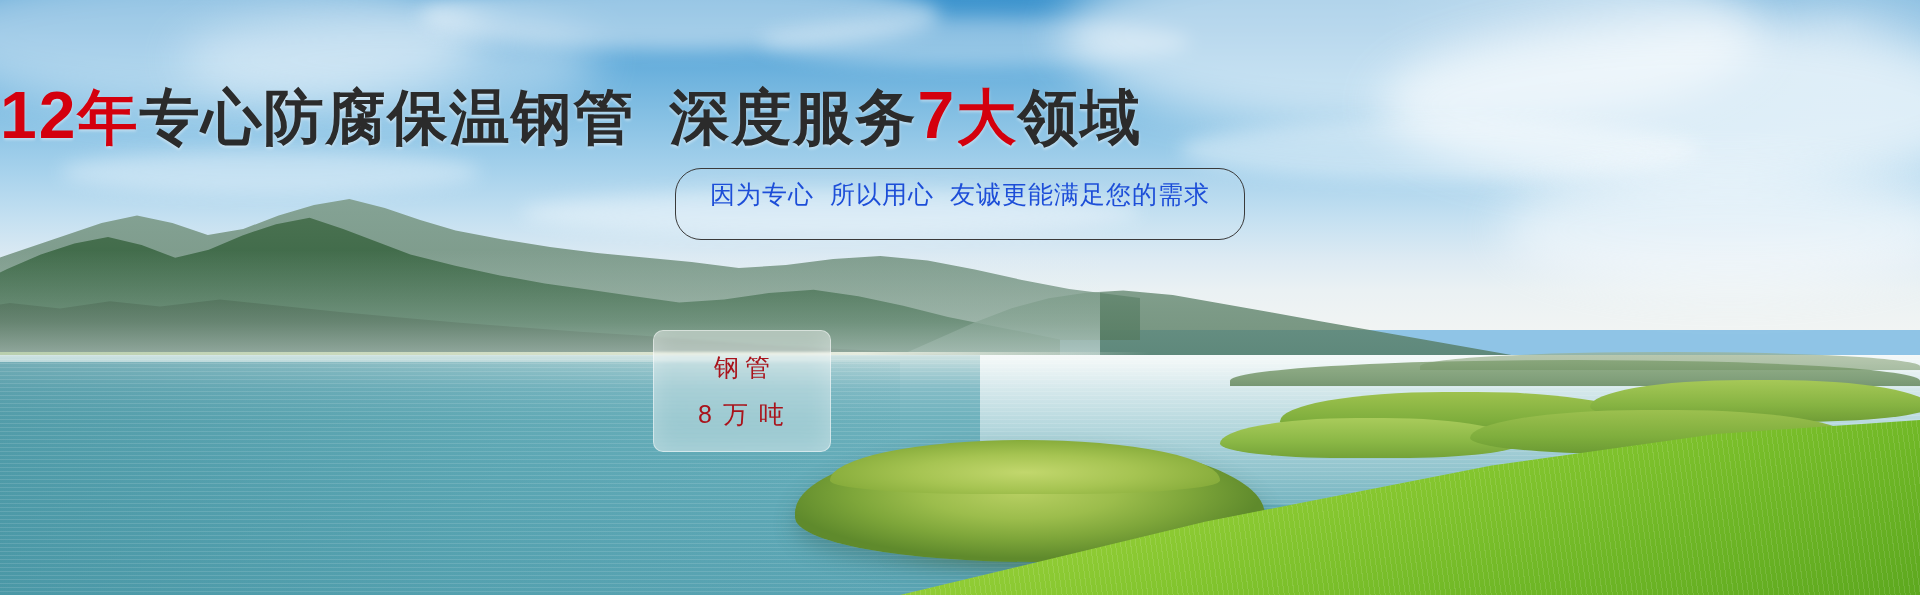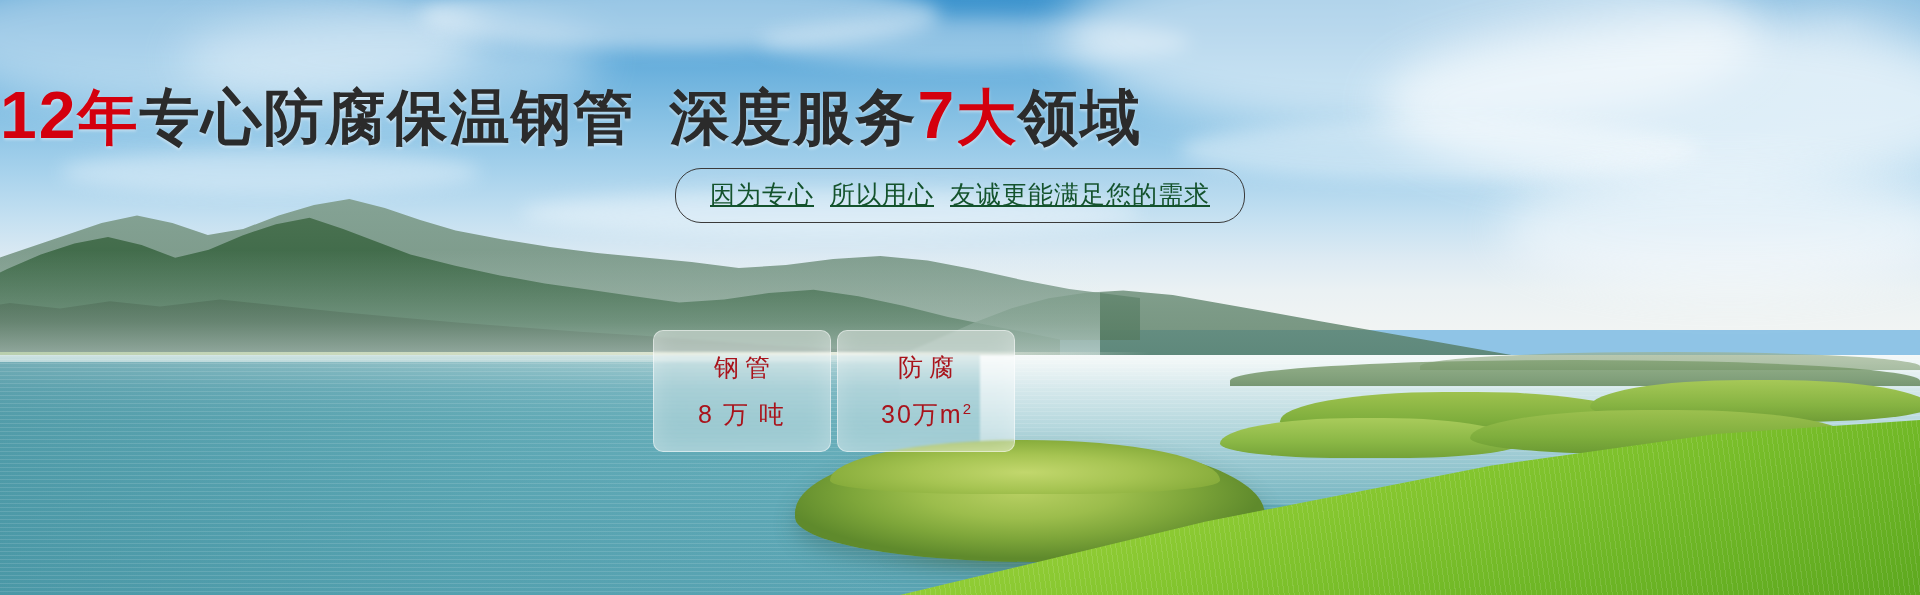--- a/index.html
+++ b/index.html
@@ -198,29 +198,28 @@
     color:#d4000d;
     text-shadow:0 2px 3px rgba(255,255,255,.40);
   }
   .hl-num{font-size:66px;}
   .hl-gap{display:inline-block;width:34px;}
 
   
   .pill-wrap{position:absolute;left:0;top:168px;width:1920px;text-align:center;}
   .pill{
     display:inline-block;
-    padding:9px 34px 11px 34px;
+    padding:9px 34px 28px 34px;
     border:1.6px solid #3a3a3a;
     border-radius:26px;
     font-size:25px;
-    color:#14532d;
+    color:#1d4ed8;
     letter-spacing:1px;
     white-space:nowrap;
     background:rgba(255,255,255,0.04);
-    text-decoration:underline;
   }
   .pill .sp{display:inline-block;width:16px;}
 
   
   .cards{
     position:absolute;left:653px;top:330px;
     display:flex;
     gap:6px;
   }
   .card{
@@ -309,21 +308,17 @@
     </div>
   </div>
 
   <div class="cards">
 
     <div class="card">
       <div class="card-title">钢管</div>
       <div class="card-value"><span>8 万 吨</span><sup></sup></div>
     </div>
 
-    <div class="card">
-      <div class="card-title">防腐</div>
-      <div class="card-value"><span>30万m</span><sup>2</sup></div>
-    </div>
 
 
   </div>
 
 </div>
 
 </body></html>

